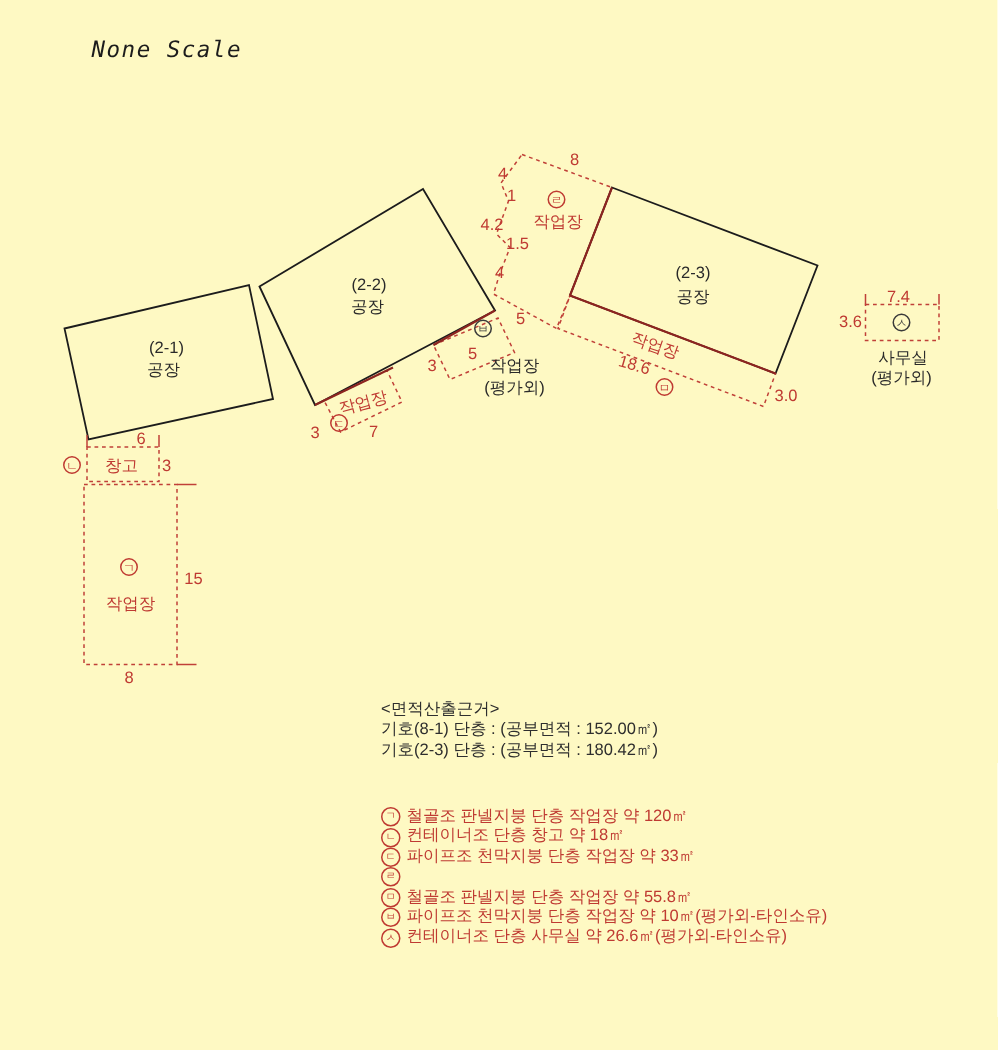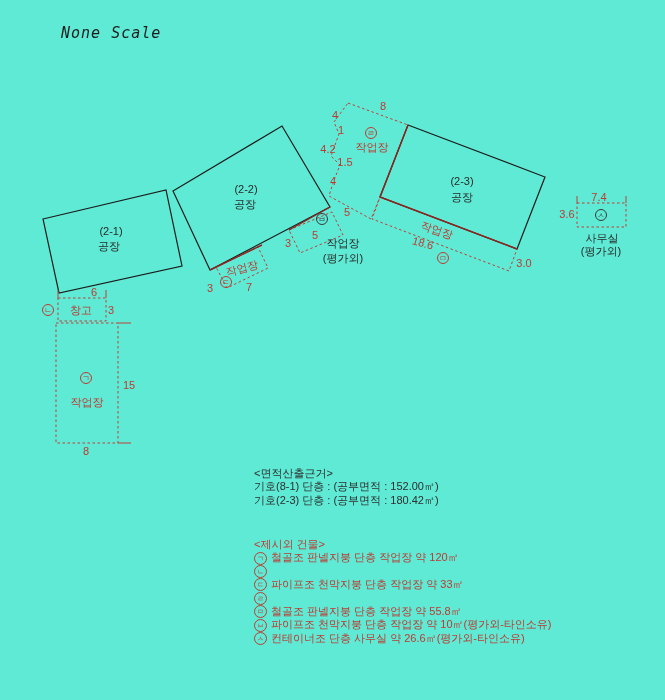--- a/index.html
+++ b/index.html
@@ -1,17 +1,17 @@
 <!DOCTYPE html>
 <html><head>
 <meta charset="utf-8">
 <style>
   html,body{margin:0;padding:0;background:#ffffff;}
   .page{
-    position:relative;width:665px;height:700px;background:#5eead4;overflow:hidden;
+    position:relative;width:665px;height:700px;background:#fef9c3;overflow:hidden;
     font-family:"Liberation Sans", sans-serif;color:#2a2a2a;
   }
   .scale-note{
     position:absolute;left:61px;top:24px;
     font-family:"DejaVu Sans Mono", monospace;
     font-style:italic;font-size:15px;letter-spacing:1px;color:#1c1c1c;
   }
   svg.sketch{position:absolute;left:0;top:0;}
   svg .bld{fill:none;stroke:#1c1c1c;stroke-width:1.2;}
   svg .red-dash{fill:none;stroke:#c04038;stroke-width:1;stroke-dasharray:2.5 2.5;}
@@ -137,27 +137,27 @@
     </g>
   </svg>
 
   <div class="textblock area-basis">
     <div>&lt;면적산출근거&gt;</div>
     <div>기호(8-1) 단층 : (공부면적 : 152.00㎡)</div>
     <div>기호(2-3) 단층 : (공부면적 : 180.42㎡)</div>
   </div>
 
   <div class="textblock extra">
-    <div>&lt;제시외 건물&gt;</div>
     <div class="xb-row">
       <span class="mk">ㄱ</span>
       <span>철골조 판넬지붕 단층 작업장 약 120㎡</span>
     </div>
     <div class="xb-row">
       <span class="mk">ㄴ</span>
+      <span>컨테이너조 단층 창고 약 18㎡</span>
     </div>
     <div class="xb-row">
       <span class="mk">ㄷ</span>
       <span>파이프조 천막지붕 단층 작업장 약 33㎡</span>
     </div>
     <div class="xb-row">
       <span class="mk">ㄹ</span>
     </div>
     <div class="xb-row">
       <span class="mk">ㅁ</span>

